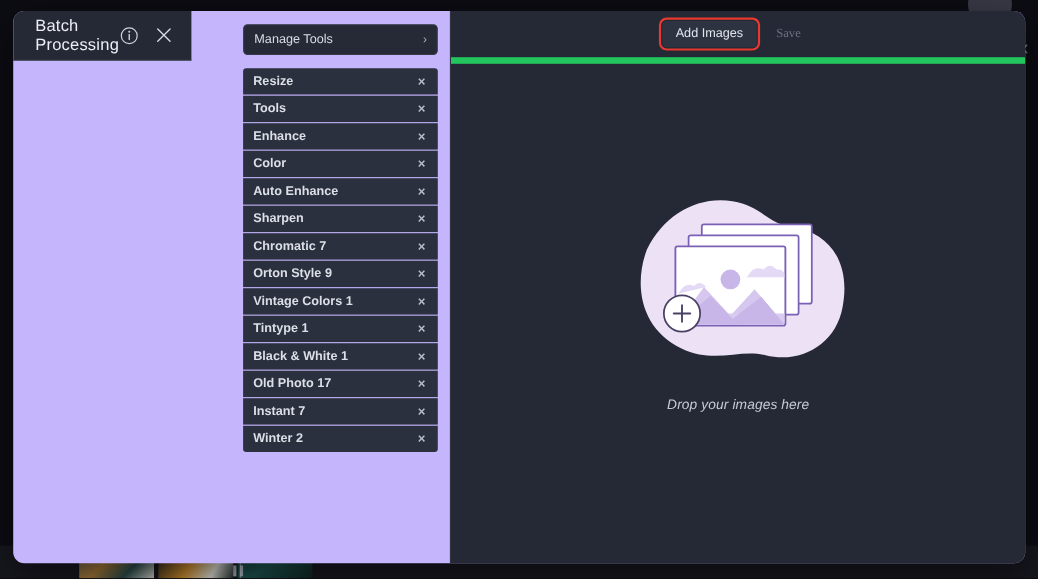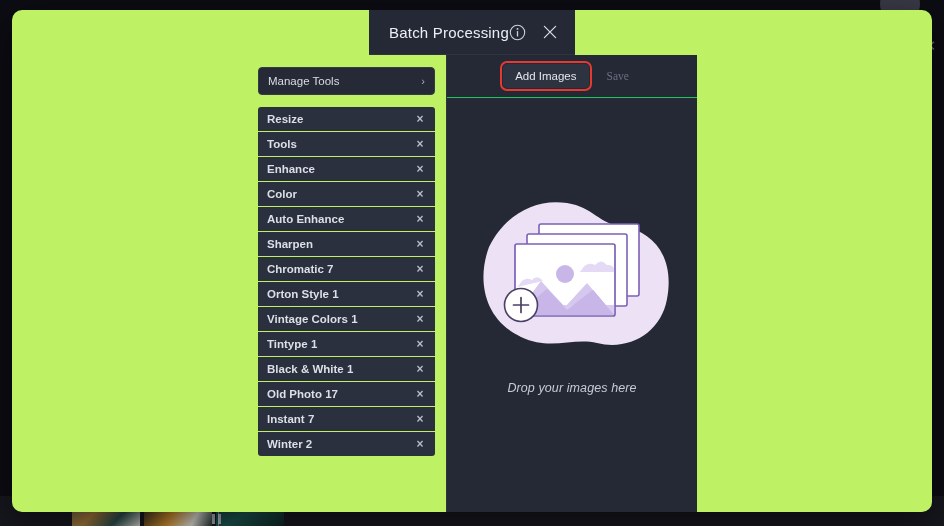--- a/index.html
+++ b/index.html
@@ -99,27 +99,26 @@
     text-align: center;
   }
 
   
   .modal {
     position: absolute;
     left: 12px;
     top: 10px;
     width: 920px;
     height: 502px;
-    background: #bef264;
+    background: #c4b5fd;
     border-radius: 10px;
     box-shadow: 0 12px 40px rgba(0,0,0,.55);
     overflow: hidden;
     display: flex;
-    flex-direction: column;
-    align-items: center;
+    flex-direction: row;
   }
 
   .modal-header {
     height: 44px;
     flex: 0 0 44px;
     display: flex;
     align-items: center;
     padding: 0 16px 0 20px;
     border-bottom: 1px solid #2f3441;
     background: #252936;
@@ -143,20 +142,21 @@
     justify-content: center;
     color: #cdd1db;
     cursor: pointer;
   }
   .hdr-icon svg { display: block; }
 
   .modal-body {
     flex: 1 1 auto;
     display: flex;
     min-height: 0;
+    margin-left: 36px;
   }
 
   
   .sidebar {
     width: 200px;
     flex: 0 0 200px;
     border-right: 1px solid #2f3441;
     padding: 12px 11px 0 11px;
     box-sizing: border-box;
     overflow: hidden;
@@ -220,21 +220,21 @@
   .main {
     flex: 1 1 auto;
     display: flex;
     flex-direction: column;
     min-width: 0;
     background: #252936;
   }
   .toolbar {
     height: 42px;
     flex: 0 0 42px;
-    border-bottom: 1px solid #22c55e;
+    border-bottom: 6px solid #22c55e;
     display: flex;
     align-items: center;
     justify-content: center;
     gap: 6px;
     position: relative;
   }
   .tb-btn {
     font-size: 11.5px;
     color: #e2e5ec;
     background: #2e3342;
@@ -347,21 +347,21 @@
             </div>
             <div class="tool-row">
               <span class="tool-name">Sharpen</span>
               <span class="tool-x">×</span>
             </div>
             <div class="tool-row">
               <span class="tool-name">Chromatic 7</span>
               <span class="tool-x">×</span>
             </div>
             <div class="tool-row">
-              <span class="tool-name">Orton Style 1</span>
+              <span class="tool-name">Orton Style 9</span>
               <span class="tool-x">×</span>
             </div>
             <div class="tool-row">
               <span class="tool-name">Vintage Colors 1</span>
               <span class="tool-x">×</span>
             </div>
             <div class="tool-row">
               <span class="tool-name">Tintype 1</span>
               <span class="tool-x">×</span>
             </div>

